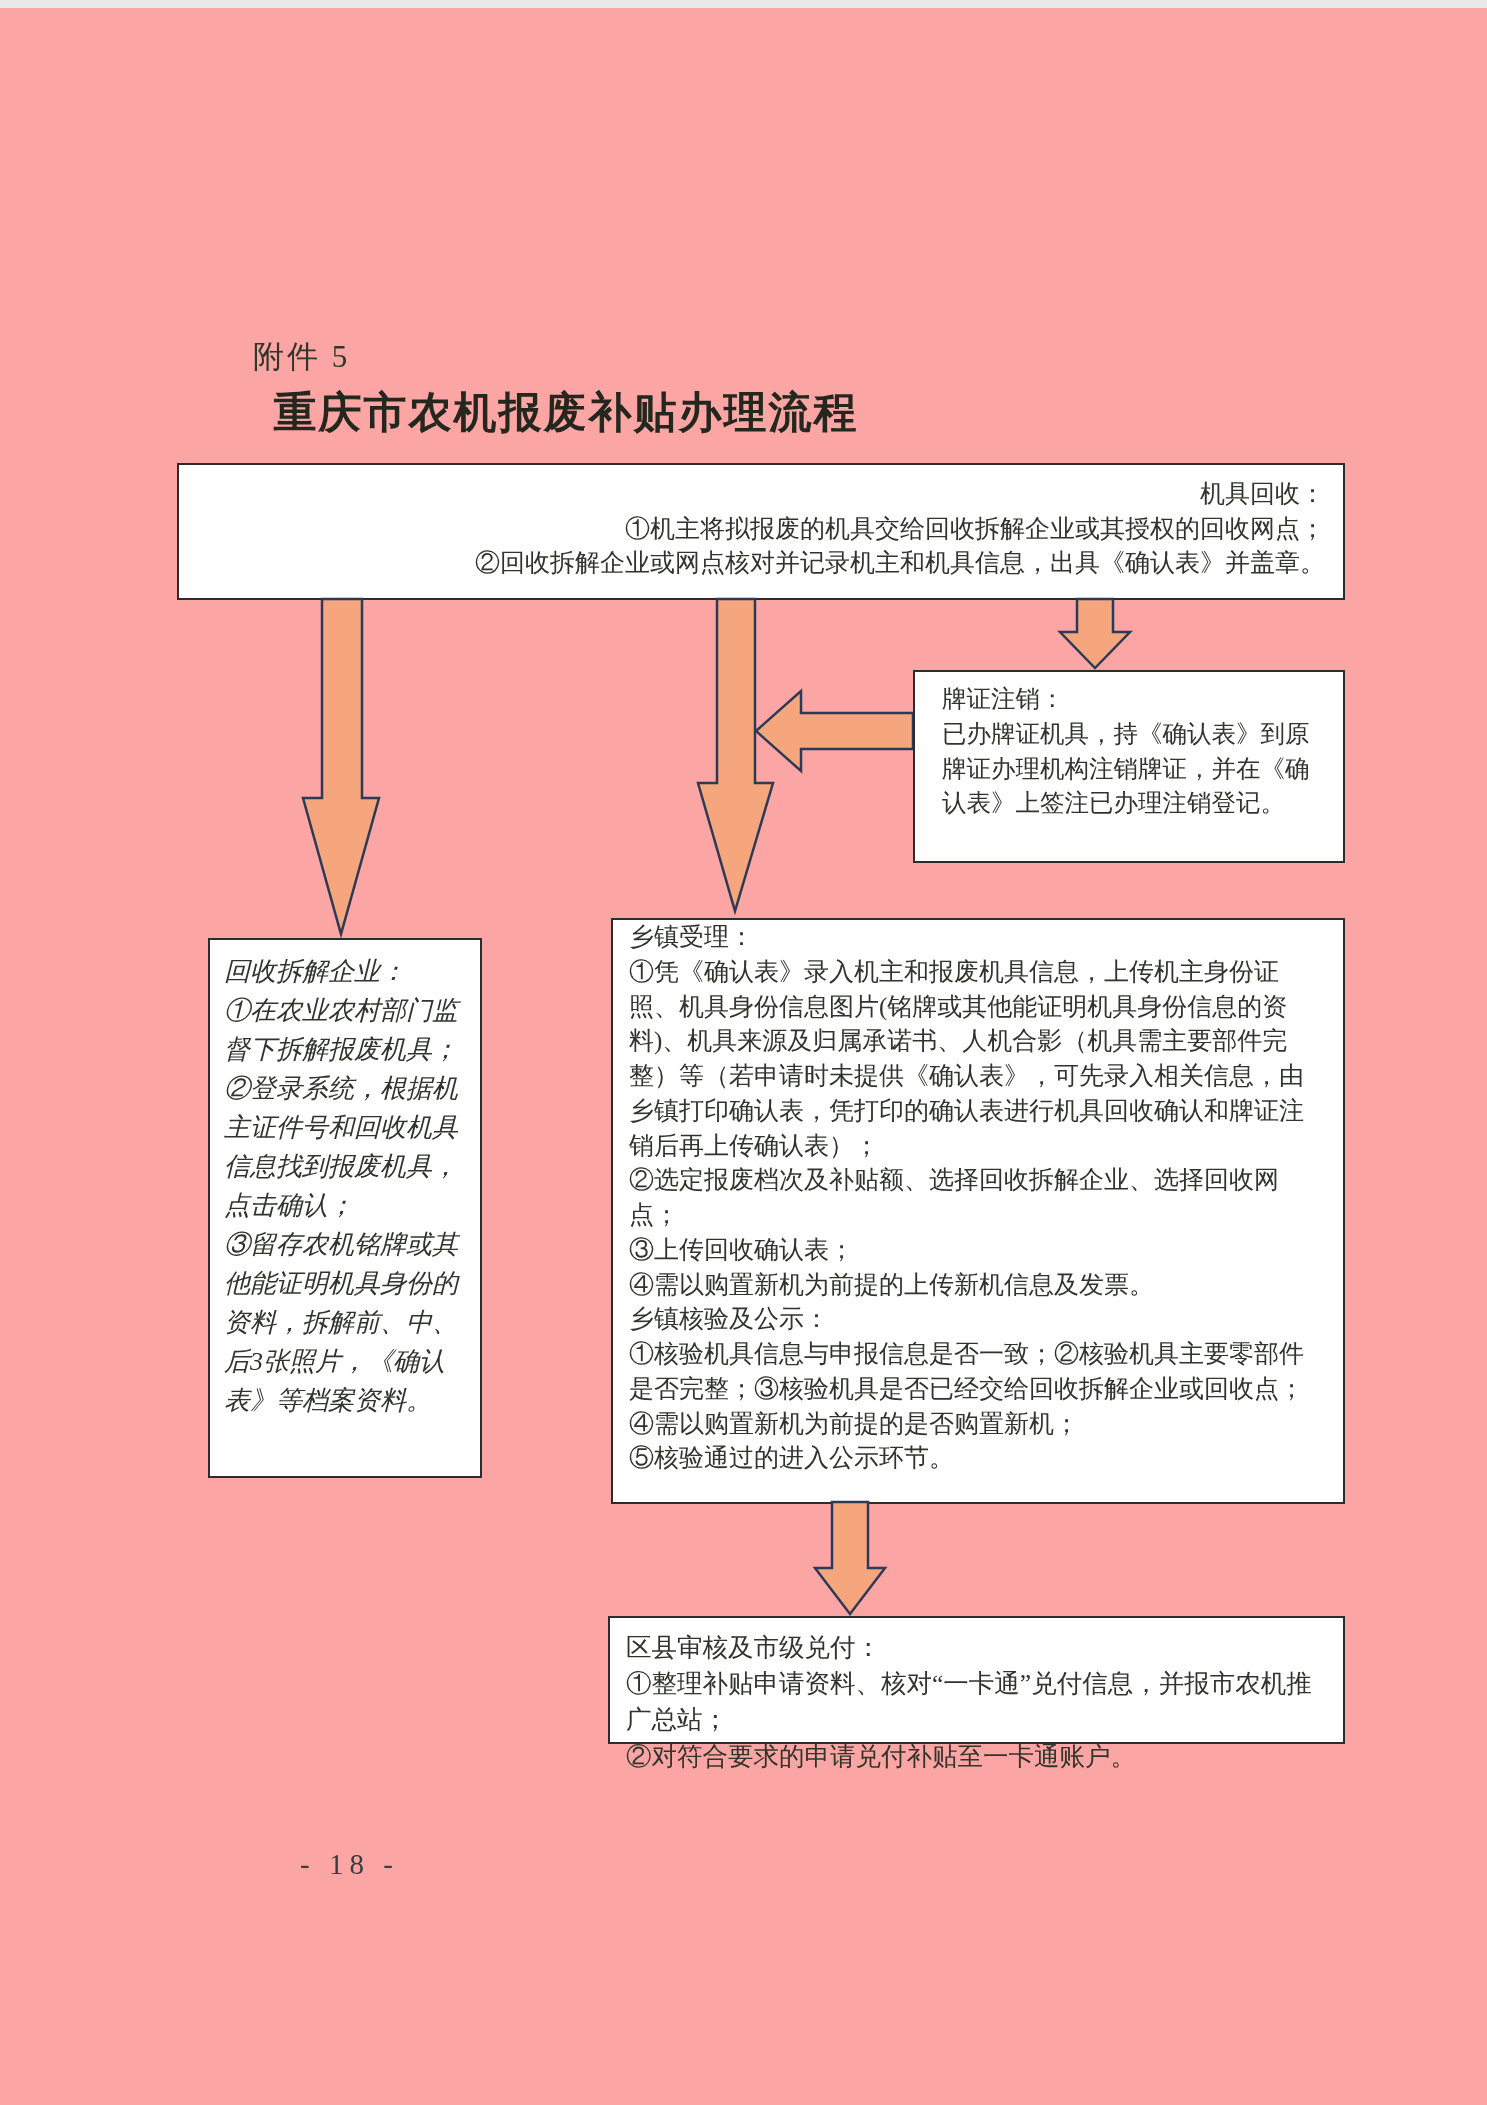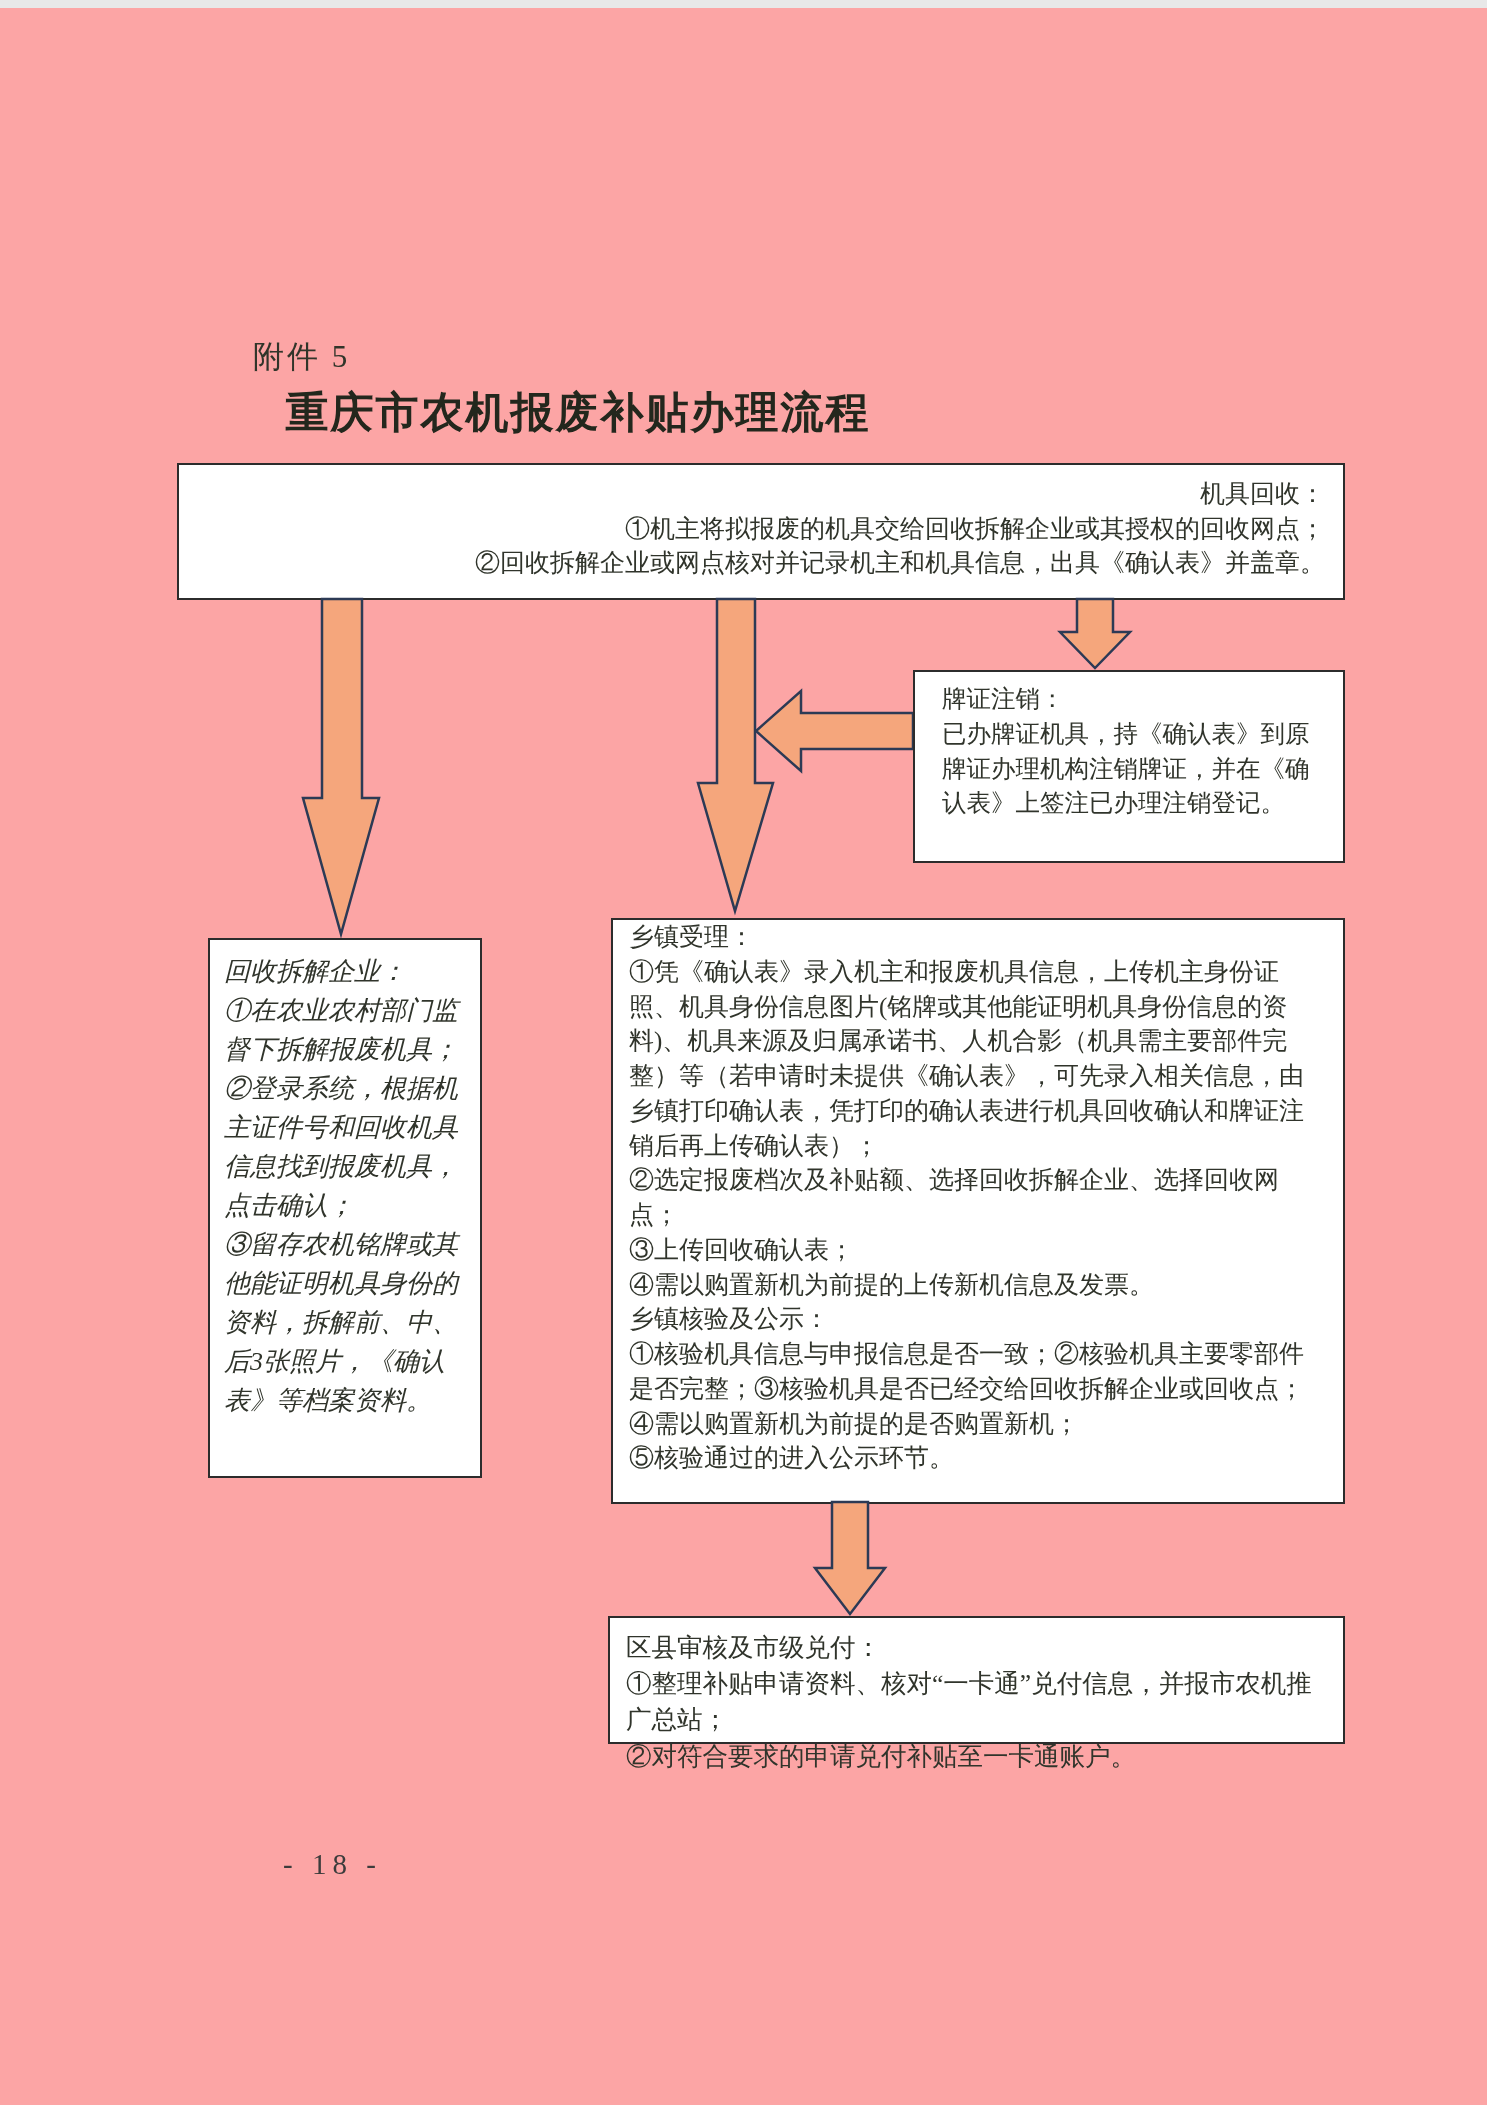--- a/index.html
+++ b/index.html
@@ -10,21 +10,21 @@
     background:#fca5a5;
     font-family:"Liberation Serif","DejaVu Serif",serif;
     color:var(--ink,#2f2f2f);
     overflow:hidden;
   }
   .attachment{
     position:absolute;left:253px;top:328px;
     font-size:31px;letter-spacing:3px;color:#31352a;
   }
   .doc-title{
-    position:absolute;left:173px;top:376px;width:810px;
+    position:absolute;left:161px;top:376px;width:810px;
     text-align:center;font-size:43px;font-weight:bold;
     letter-spacing:2px;color:#23271d;
   }
   .box{
     position:absolute;box-sizing:border-box;
     border:2.5px solid var(--box-border,#2c2c2c);
     background:#fff;
   }
   .box .t,.box .l{margin:0;}
   #top-box{left:177px;top:455px;width:1168px;height:137px;
@@ -38,21 +38,21 @@
   #county-box{left:608px;top:1608px;width:737px;height:128px;
     padding:12px 16px;font-size:25.5px;line-height:1.42;}
   .arrow{position:absolute;overflow:visible;}
   .arrow polygon{
     fill:var(--arrow-fill,#f5a67c);
     stroke:var(--arrow-border,#2c3a55);
     stroke-width:2.5;
     stroke-linejoin:miter;
   }
   .page-number{
-    position:absolute;left:283px;top:1840px;
+    position:absolute;left:300px;top:1840px;
     font-size:29px;letter-spacing:6px;color:#3c3c3c;
     font-family:"Liberation Serif","DejaVu Serif",serif;
   }
 </style>
 </head>
 <body>
 
 <div class="page">
 
   <div class="attachment">附件 5</div>

